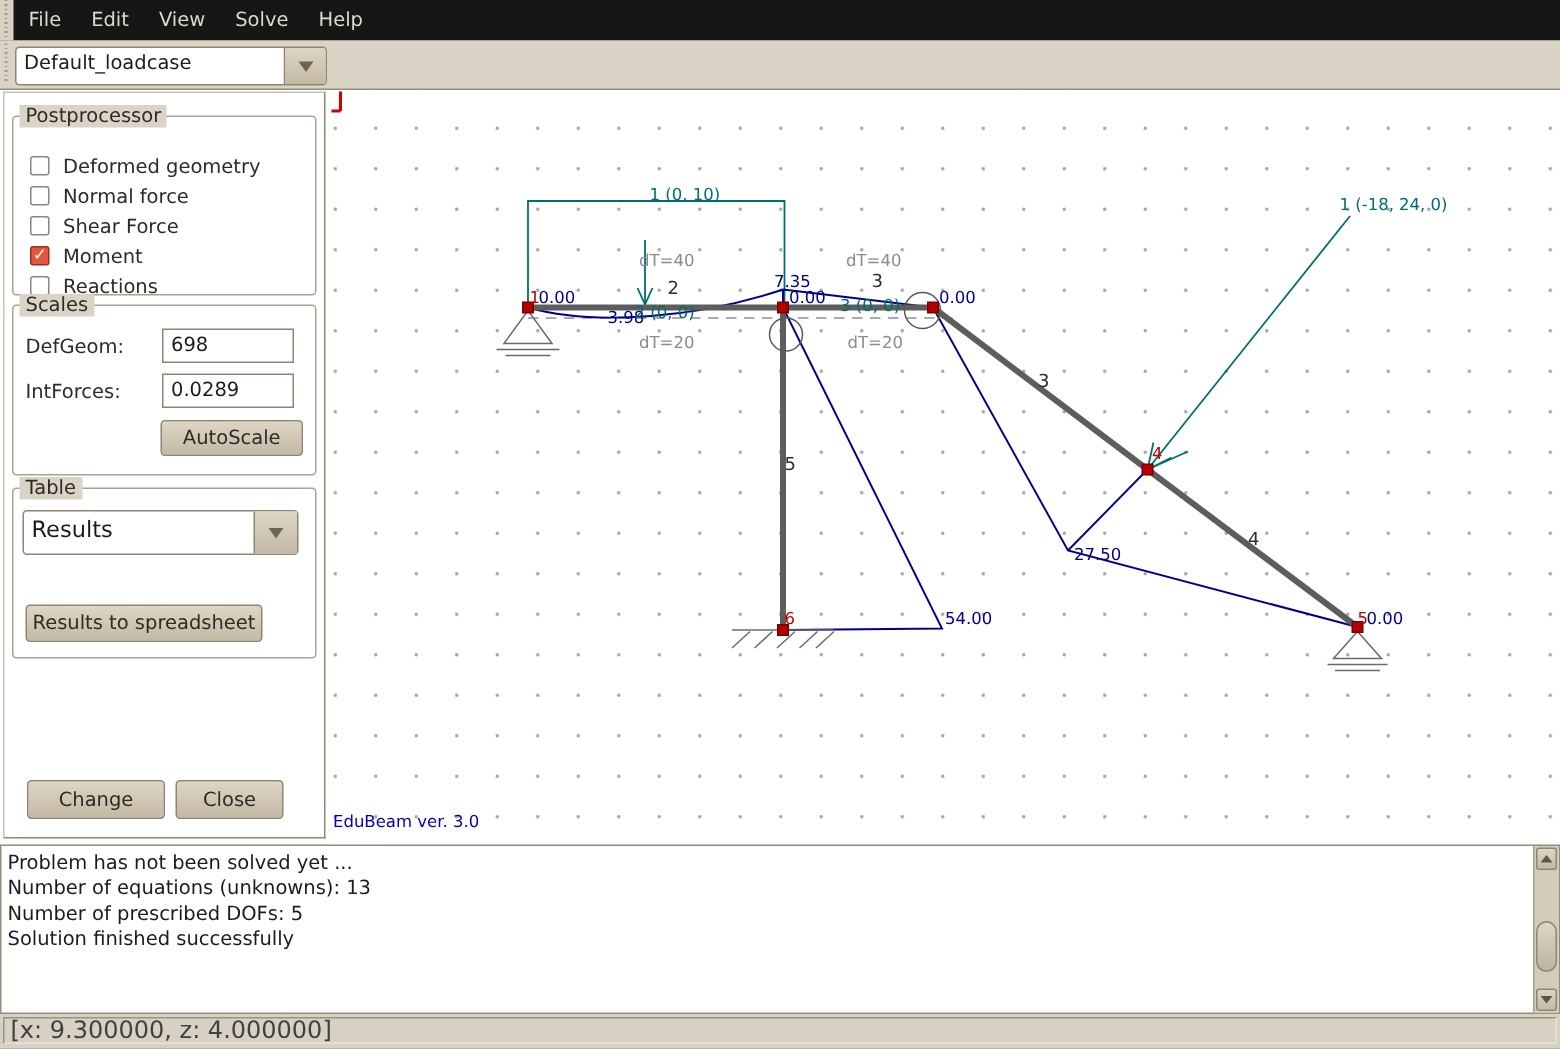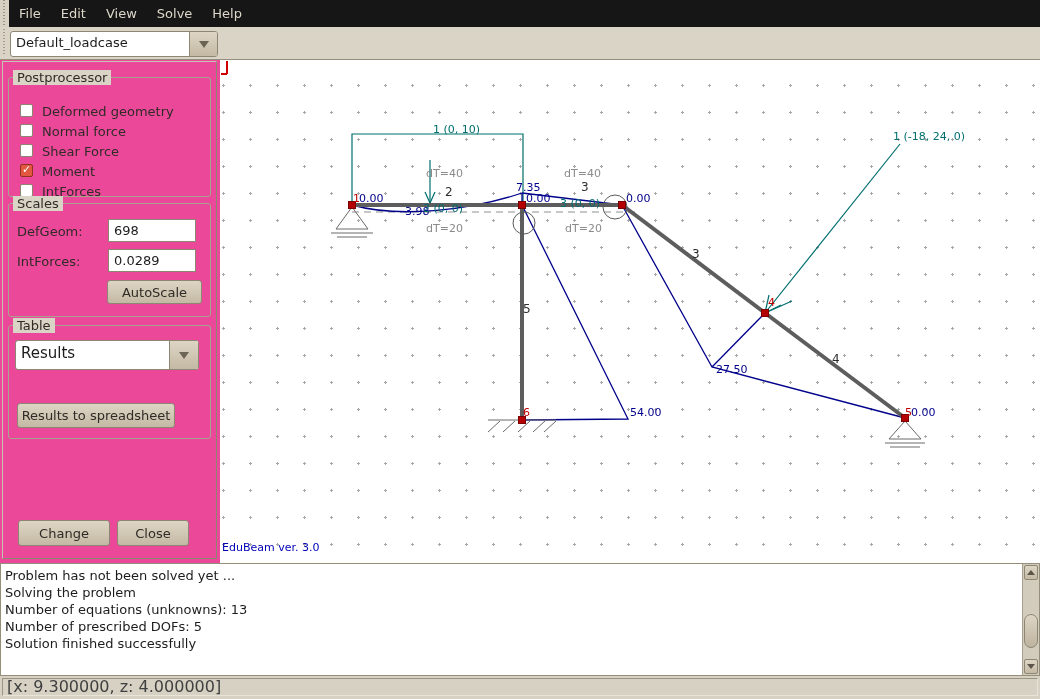--- a/index.html
+++ b/index.html
@@ -24,21 +24,21 @@
          border-radius:3px;background:#fff;display:flex;}
   .combo .combo-text{flex:1;font-size:13px;line-height:22px;padding-left:5px;color:#1c1c1c;
          white-space:nowrap;overflow:hidden;}
   .combo .combo-btn{width:27px;background:linear-gradient(#ded5c5,#c3b9a4);
          border-left:1px solid #8d8673;border-radius:0 2px 2px 0;display:flex;
          align-items:center;justify-content:center;}
   .tri-down{width:0;height:0;border-left:5px solid transparent;border-right:5px solid transparent;
          border-top:7px solid #6b6454;}
 
   
-  .sidepanel{position:absolute;left:0;top:60px;width:260px;height:503px;background:#ec4899;
+  .sidepanel{position:absolute;left:0;top:60px;width:260px;height:503px;background:#ffffff;
          border-right:1px solid #958e7b;box-sizing:border-box;}
   .panel-outline{position:absolute;left:2px;top:1px;width:213px;height:496px;
          border:1px solid #c9c3b3;border-right-color:#8d8673;border-bottom-color:#8d8673;}
   .group{position:absolute;left:8px;width:201px;border:1px solid #a9a292;border-radius:3px;}
   .group-label{position:absolute;top:-8px;left:4px;background:#d9d4c6;padding:0 4px;
          font-size:13px;color:#2f2b26;}
   .cb-row{position:absolute;left:11px;display:flex;align-items:flex-start;gap:9px;height:16px;}
   .cb{width:13px;height:13px;background:#fff;border:1px solid #8d8673;border-radius:2px;
          position:relative;box-sizing:border-box;flex:0 0 auto;}
   .cb-row.checked .cb{background:#e25740;border-color:#94321f;}
@@ -127,21 +127,21 @@
       <div class="cb-row" style="top:66px;">
         <div class="cb"></div>
         <div class="cb-label">Shear Force</div>
       </div>
       <div class="cb-row checked" style="top:86px;">
         <div class="cb"></div>
         <div class="cb-label">Moment</div>
       </div>
       <div class="cb-row" style="top:106px;">
         <div class="cb"></div>
-        <div class="cb-label">IntForces</div>
+        <div class="cb-label">Reactions</div>
       </div>
     </div>
 
     <div class="group" id="grp-scales" style="top:143px;height:112px;">
       <div class="group-label">Scales</div>
       <div class="fld-label" style="left:8px;top:20px;">DefGeom:</div>
       <div class="entry" style="left:99px;top:15px;width:88px;height:23px;">698</div>
       <div class="fld-label" style="left:8px;top:50px;">IntForces:</div>
       <div class="entry" style="left:99px;top:45px;width:88px;height:23px;">0.0289</div>
       <div class="btn" style="left:98px;top:76px;width:95px;height:24px;">AutoScale</div>
@@ -229,21 +229,20 @@
         <text x="133" y="142" fill="#c00000" font-size="11" font-family="&quot;DejaVu Sans&quot;,sans-serif">1</text>
         <text x="548" y="246" fill="#c00000" font-size="11" font-family="&quot;DejaVu Sans&quot;,sans-serif">4</text>
         <text x="685" y="356" fill="#c00000" font-size="11" font-family="&quot;DejaVu Sans&quot;,sans-serif">5</text>
         <text x="303" y="356" fill="#c00000" font-size="11" font-family="&quot;DejaVu Sans&quot;,sans-serif">6</text>
         <text x="2" y="491" fill="#0000b8" font-size="11" font-family="&quot;DejaVu Sans&quot;,sans-serif">EduBeam ver. 3.0</text>
       </svg>
   </div>
 
   <div class="log">
     <div class="log-line">Problem has not been solved yet ...</div>
-    <div class="log-line">Solving the problem</div>
     <div class="log-line">Number of equations (unknowns): 13</div>
     <div class="log-line">Number of prescribed DOFs: 5</div>
     <div class="log-line">Solution finished successfully</div>
     <div class="scrollbar">
       <div class="sb-btn sb-up">
         <div class="tri-up-s"></div>
       </div>
       <div class="sb-thumb"></div>
       <div class="sb-btn sb-down">
         <div class="tri-down-s"></div>

